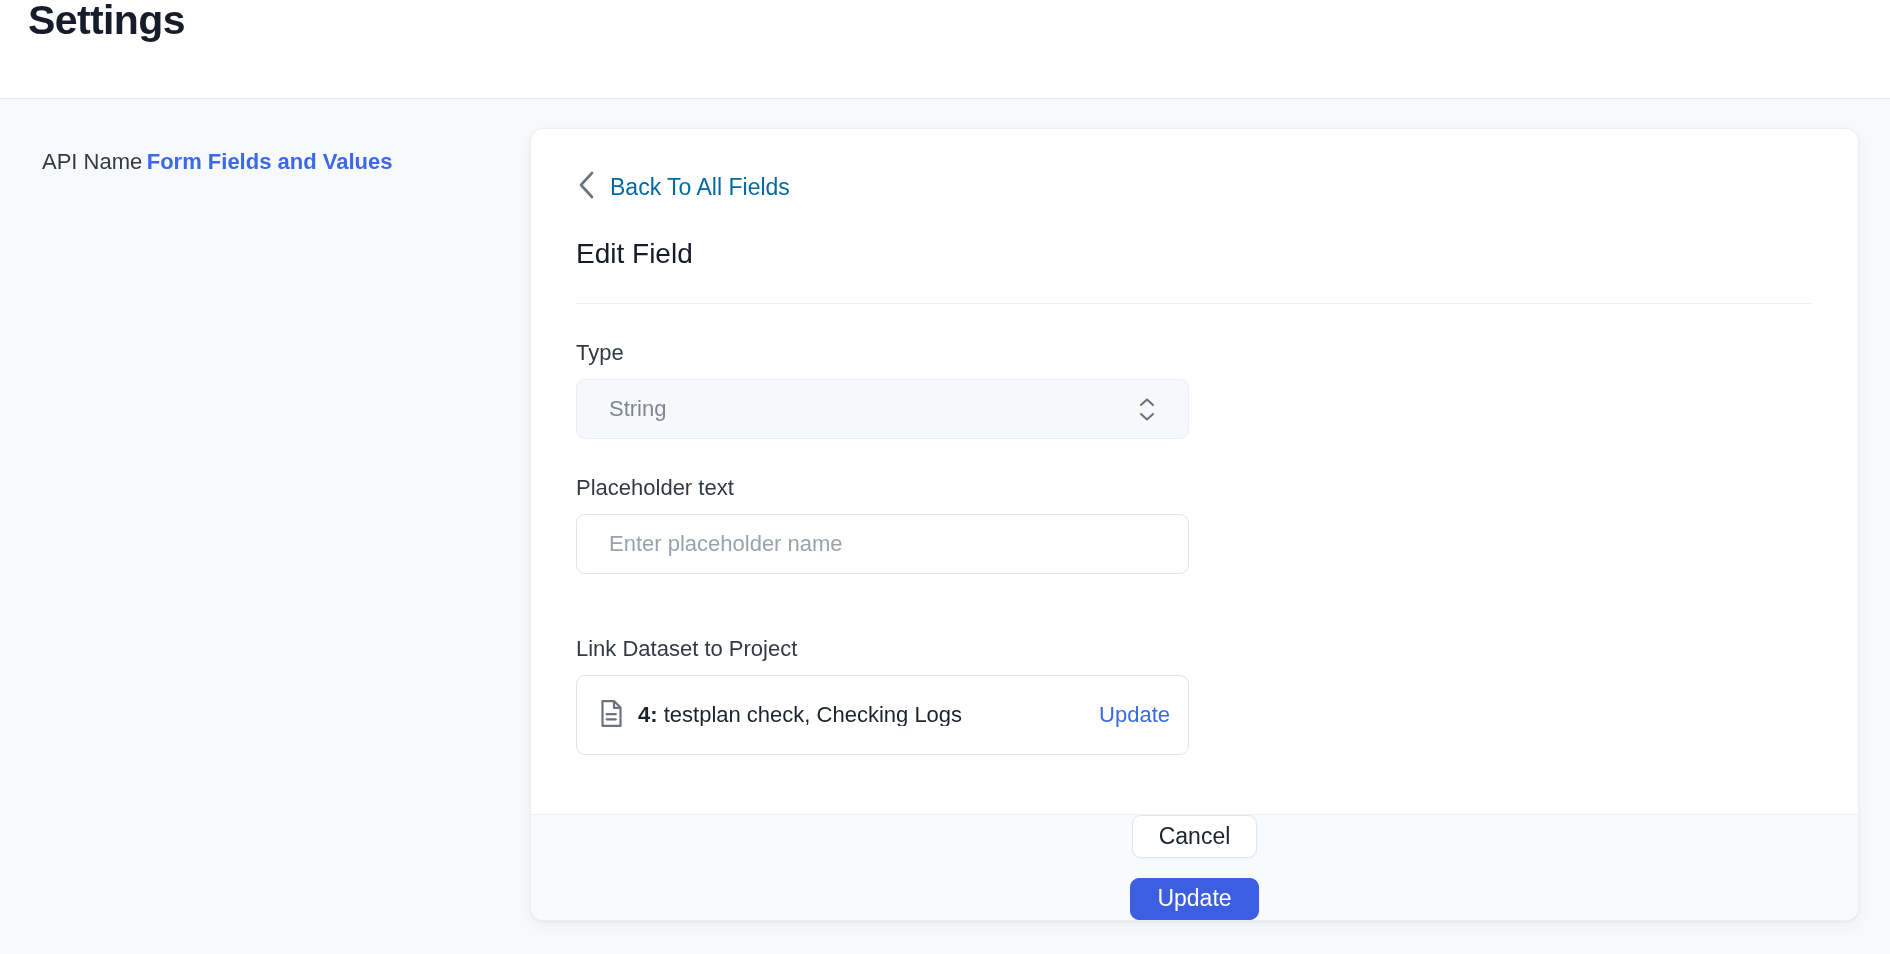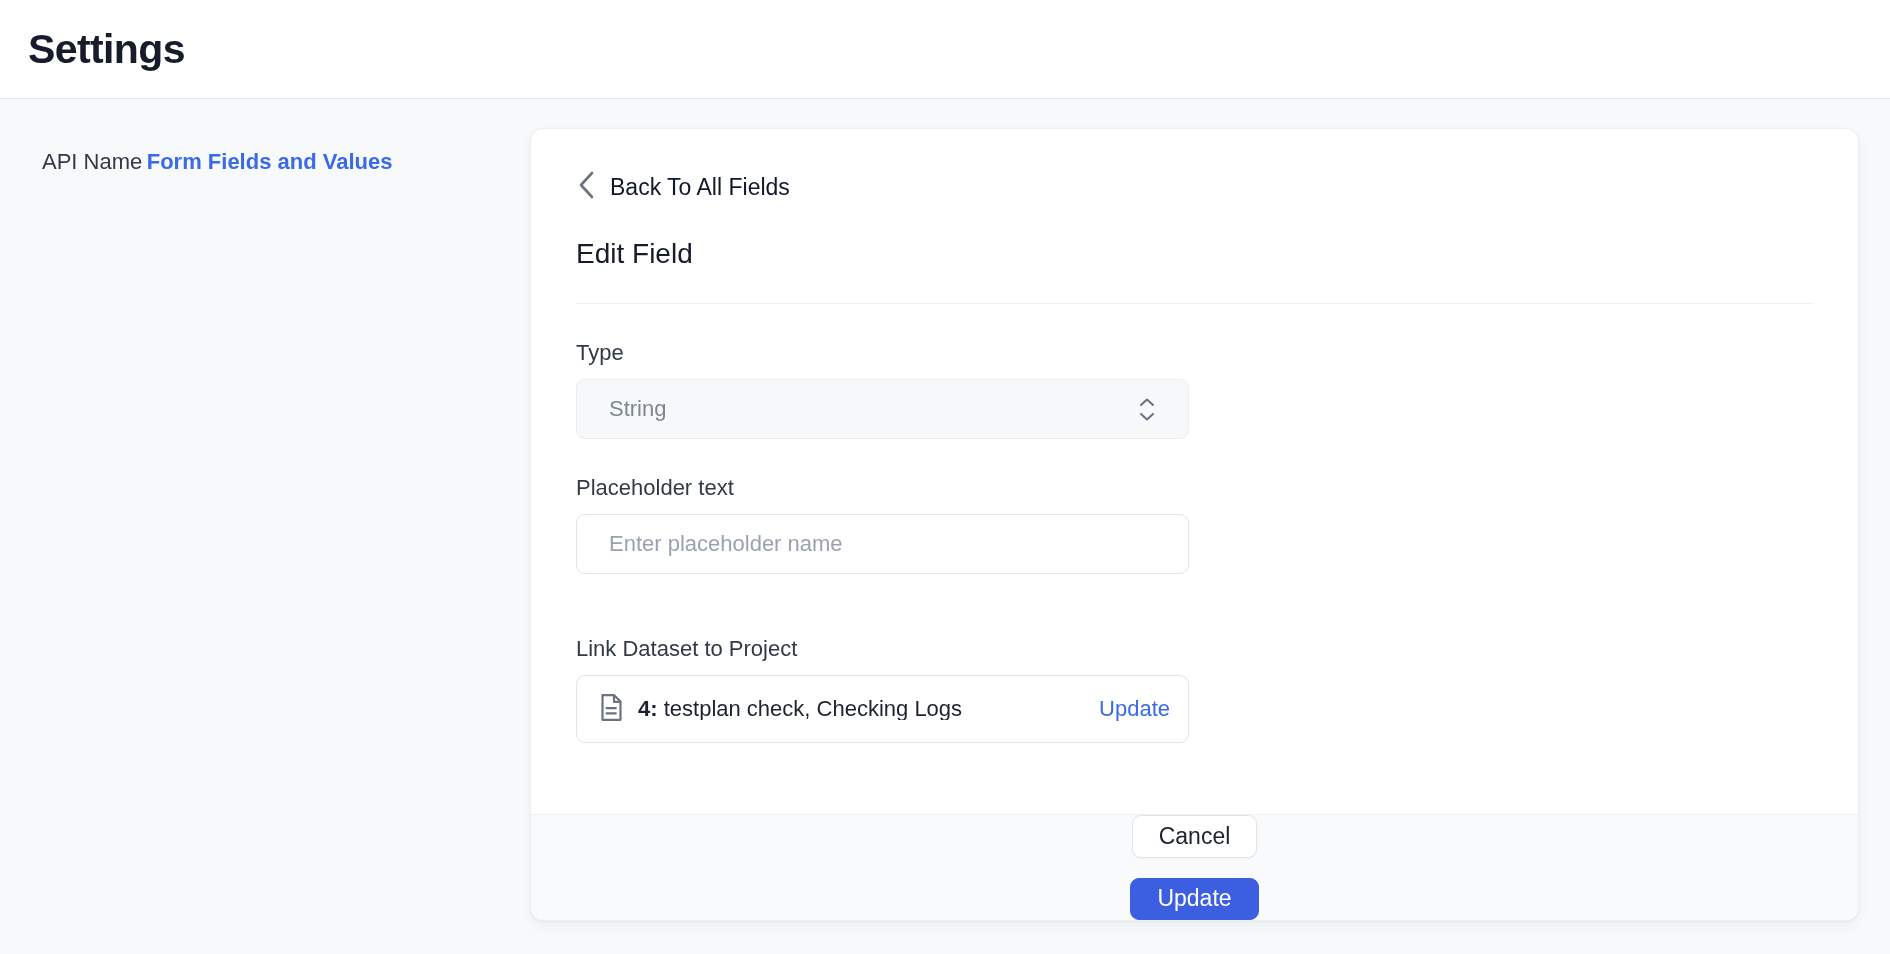--- a/index.html
+++ b/index.html
@@ -10,21 +10,21 @@
     font-family: "Liberation Sans", sans-serif;
     overflow: hidden;
   }
 
   
   .page-header {
     height: 99px;
     background: #ffffff;
     border-bottom: 1px solid #e3e7ec;
     display: flex;
-    align-items: center;
+    align-items: flex-start;
     padding: 0 28px;
   }
   .page-title {
     font-size: 41px;
     font-weight: bold;
     color: #161c29;
     letter-spacing: -0.6px;
     line-height: 1;
   }
 
@@ -80,21 +80,21 @@
   .back-link {
     display: flex;
     align-items: center;
     gap: 14px;
     cursor: pointer;
     width: fit-content;
   }
   .chev-left { display: block; }
   .back-label {
     font-size: 23px;
-    color: #0f172a;
+    color: #0369a1;
     line-height: 1;
   }
 
   .card-heading {
     font-size: 28px;
     color: #161c29;
     margin-top: 35px;
     line-height: 1;
   }
 
@@ -135,21 +135,21 @@
     border-color: #eaedf2;
     color: #7e8794;
     justify-content: space-between;
   }
   .input-box.placeholder { color: #9aa2ae; }
 
   .stepper { display: flex; flex-direction: column; align-items: center; gap: 3px; }
 
   
   .dataset-box {
-    height: 68px;
+    height: 80px;
     border: 1px solid #e0e5ec;
     border-radius: 9px;
     background: #ffffff;
     display: flex;
     align-items: center;
     padding: 0 18px 0 22px;
     gap: 14px;
     overflow: hidden;
   }
   .dataset-text {

